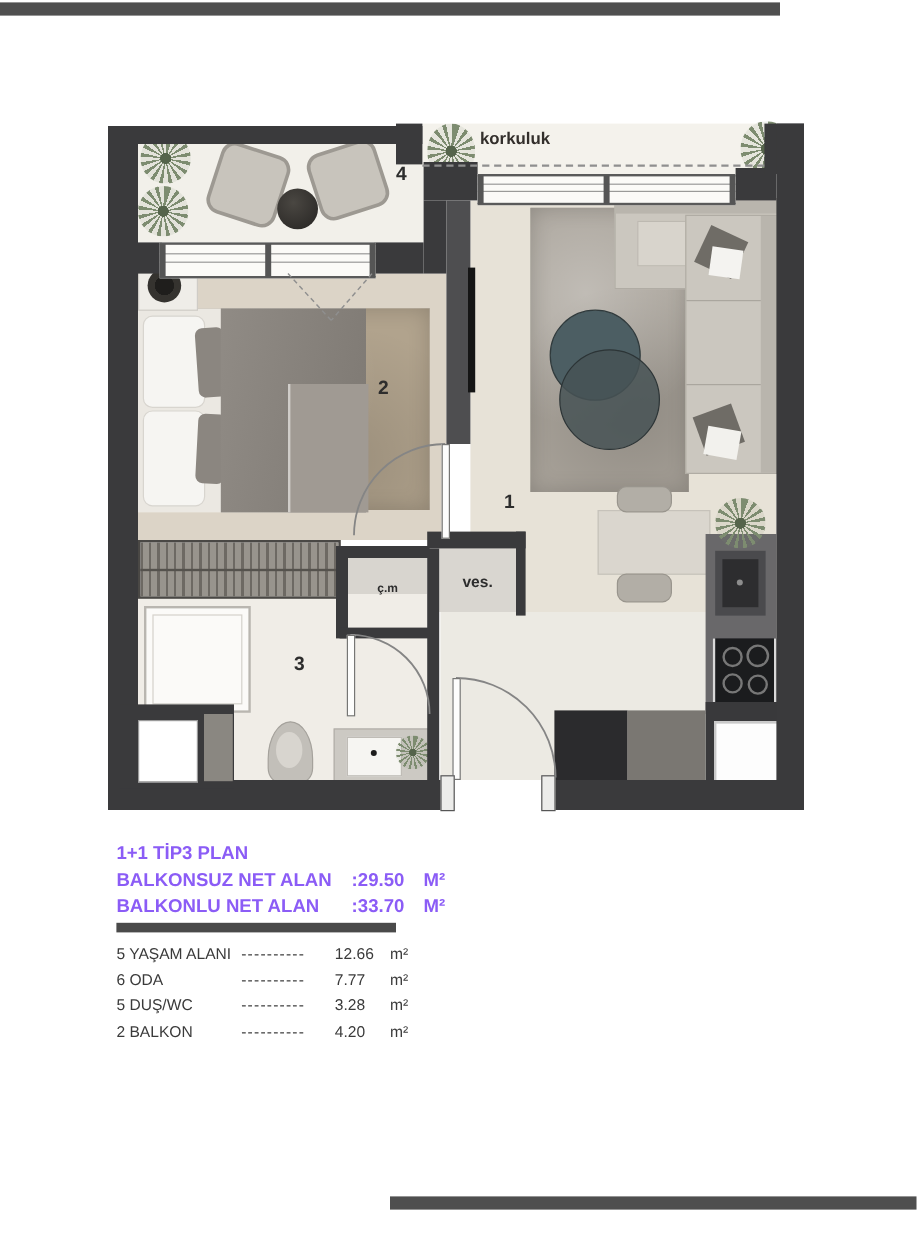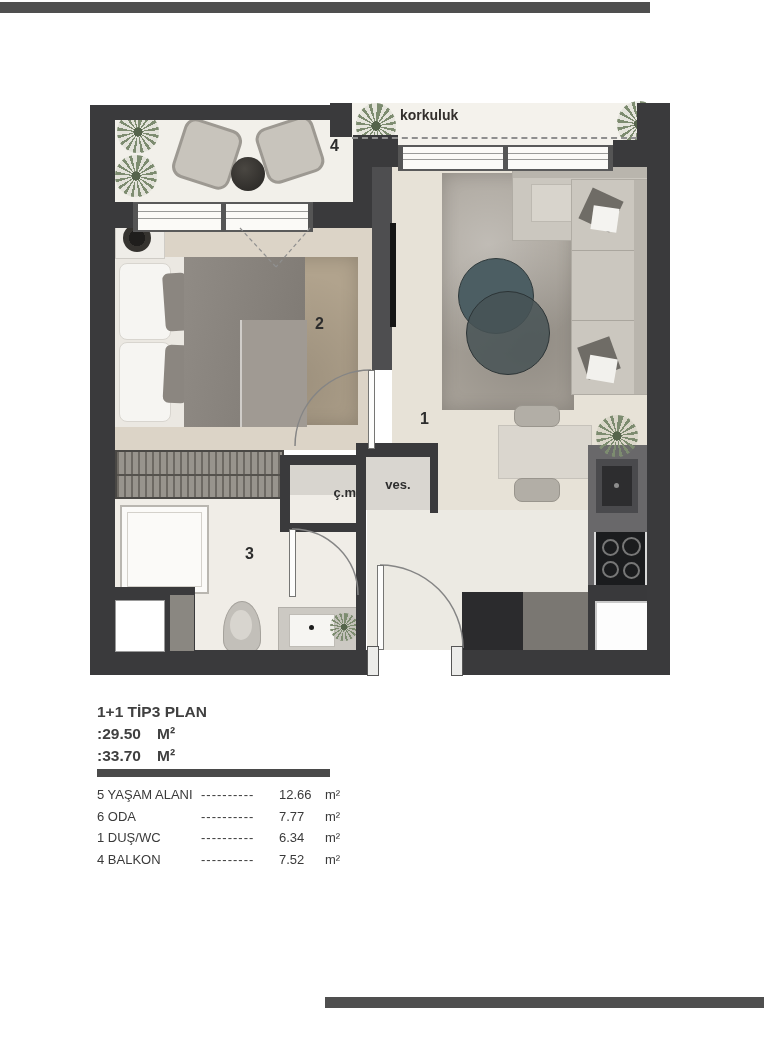--- a/index.html
+++ b/index.html
@@ -25,21 +25,21 @@
   .post{position:absolute;background:#ececea;border:1px solid #565656;}
   .plant{position:absolute;border-radius:50%;
      background:
        radial-gradient(circle,#55644b 0 15%,rgba(0,0,0,0) 16%),
        repeating-conic-gradient(from 10deg,#7d8c70 0deg 9deg,rgba(125,140,112,0.12) 9deg 22deg);}
   .lbl{position:absolute;color:#2d2d2d;font-weight:bold;}
   .num{font-size:16px;}
   .ring{position:absolute;width:13px;height:13px;border-radius:50%;border:2px solid #777;}
 
   
-  #info{position:absolute;left:97px;top:701px;width:420px;color:#404040;}
+  #info{position:absolute;left:97px;top:701px;width:420px;color:#8b5cf6;}
   .t-line{font-size:15.5px;font-weight:bold;line-height:22px;display:flex;}
   .t-label{width:196px;}
   .t-value{width:60px;}
   #divider{position:absolute;left:97px;top:769px;width:233px;height:8px;background:#4a4a4a;}
   #legend{position:absolute;left:97px;top:784px;width:320px;color:#3a3a3a;font-size:13px;}
   .lg-row{display:flex;line-height:21.5px;}
   .lg-name{width:104px;}
   .lg-dash{width:78px;letter-spacing:1px;}
   .lg-val{width:46px;}
 </style>
@@ -187,58 +187,60 @@
     <div class="doorleaf" style="left:199px;top:434px;width:5px;height:66px;"></div>
     <div class="doorleaf" style="left:287px;top:470px;width:5px;height:83px;"></div>
     <div class="post" style="left:277px;top:551px;width:10px;height:28px;"></div>
     <div class="post" style="left:361px;top:551px;width:10px;height:28px;"></div>
 
     <div class="lbl" style="left:310px;top:12px;font-size:14px;color:#332f2c;">korkuluk</div>
     <div class="lbl num" style="left:240px;top:42px;">4</div>
     <div class="lbl num" style="left:225px;top:220px;">2</div>
     <div class="lbl num" style="left:330px;top:315px;">1</div>
     <div class="lbl num" style="left:155px;top:450px;">3</div>
-    <div class="lbl" style="left:200px;top:390px;width:66px;text-align:right;font-size:13px;">ç.m</div>
+    <div class="lbl" style="left:200px;top:390px;width:66px;text-align:center;font-size:10px;">ç.m</div>
     <div class="lbl" style="left:276px;top:382px;width:64px;text-align:center;font-size:13px;">ves.</div>
   </div>
 
   <div id="info">
     <div class="t-line">
       <span>1+1 TİP3  PLAN</span>
     </div>
     <div class="t-line">
+      <span class="t-label">BALKONSUZ NET ALAN</span>
       <span class="t-value">:29.50</span>
       <span>M²</span>
     </div>
     <div class="t-line">
+      <span class="t-label">BALKONLU NET ALAN</span>
       <span class="t-value">:33.70</span>
       <span>M²</span>
     </div>
   </div>
   <div id="divider"></div>
   <div id="legend">
     <div class="lg-row">
       <span class="lg-name">5 YAŞAM ALANI</span>
       <span class="lg-dash">----------</span>
       <span class="lg-val">12.66</span>
       <span>m²</span>
     </div>
     <div class="lg-row">
       <span class="lg-name">6 ODA</span>
       <span class="lg-dash">----------</span>
       <span class="lg-val">7.77</span>
       <span>m²</span>
     </div>
     <div class="lg-row">
-      <span class="lg-name">1 DUŞ/WC</span>
-      <span class="lg-dash">----------</span>
-      <span class="lg-val">6.34</span>
-      <span>m²</span>
-    </div>
-    <div class="lg-row">
-      <span class="lg-name">4 BALKON</span>
-      <span class="lg-dash">----------</span>
-      <span class="lg-val">7.52</span>
+      <span class="lg-name">5 DUŞ/WC</span>
+      <span class="lg-dash">----------</span>
+      <span class="lg-val">3.28</span>
+      <span>m²</span>
+    </div>
+    <div class="lg-row">
+      <span class="lg-name">2 BALKON</span>
+      <span class="lg-dash">----------</span>
+      <span class="lg-val">4.20</span>
       <span>m²</span>
     </div>
   </div>
 
 </div>
 
 </body></html>

